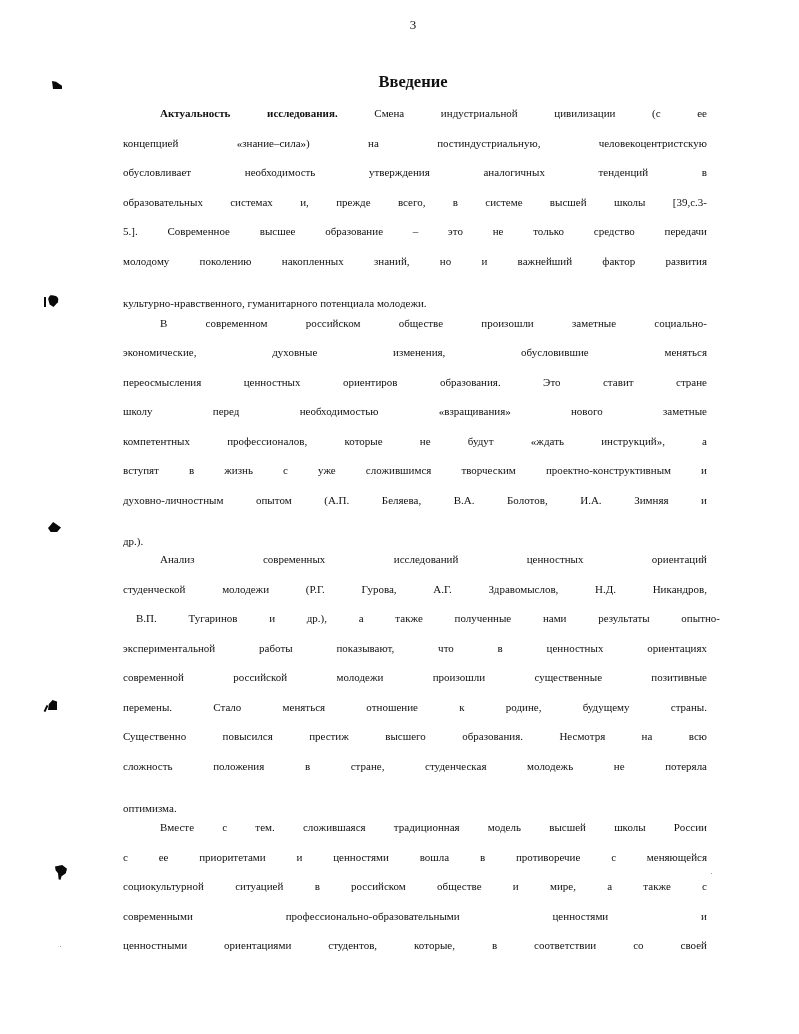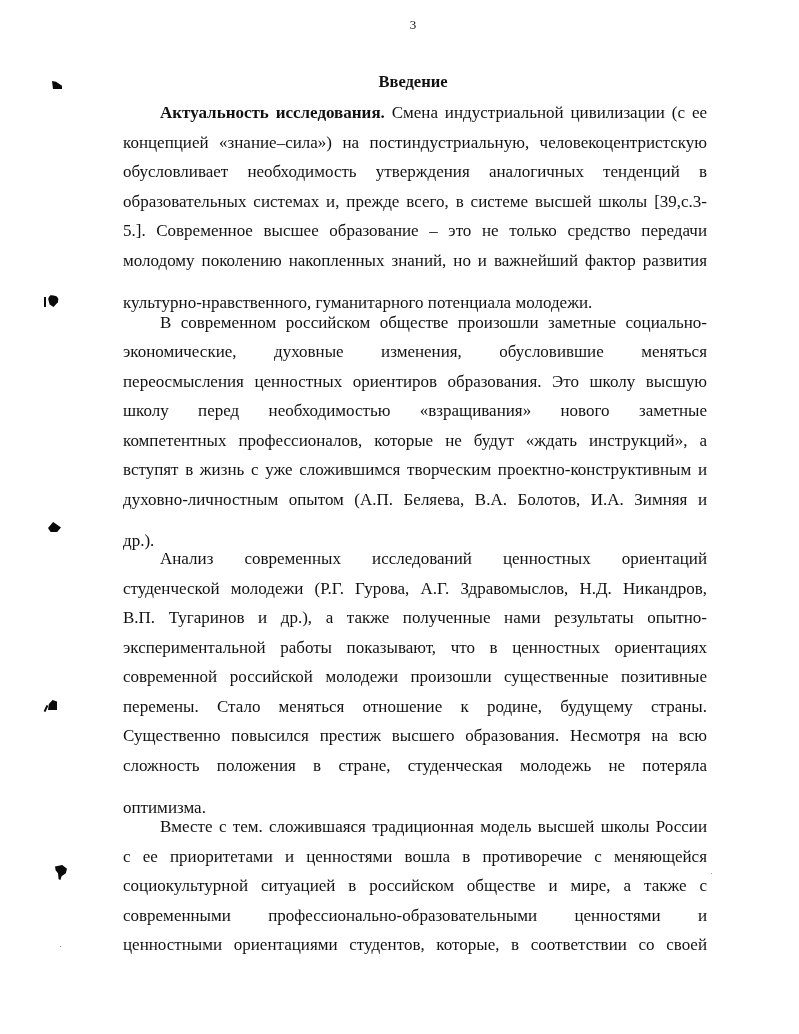--- a/index.html
+++ b/index.html
@@ -30,21 +30,21 @@
       width: 826px;
       text-align: center;
       font-size: 16.5px;
       font-weight: bold;
     }
     .line {
       position: absolute;
       left: 123px;
       width: 584px;
       height: 22px;
-      font-size: 17px;
+      font-size: 11px;
       line-height: 22px;
       white-space: nowrap;
       text-align: justify;
       text-align-last: justify;
     }
     .line.first {
       left: 160px;
       width: 547px;
     }
     .line.last {
@@ -77,32 +77,32 @@
   <div class="line" style="top:161px;">обусловливает необходимость утверждения аналогичных тенденций в</div>
   <div class="line" style="top:191px;">образовательных системах и, прежде всего, в системе высшей школы [39,с.3-</div>
   <div class="line" style="top:220px;">5.]. Современное высшее образование – это не только средство передачи</div>
   <div class="line" style="top:250px;">молодому поколению накопленных знаний, но и важнейший фактор развития</div>
   <div class="line last" style="top:280px;">культурно-нравственного, гуманитарного потенциала молодежи.</div>
 </div>
 
 <div>
   <div class="line first" style="top:312px;">В современном российском обществе произошли заметные социально-</div>
   <div class="line" style="top:341px;">экономические, духовные изменения, обусловившие меняться</div>
-  <div class="line" style="top:371px;">переосмысления ценностных ориентиров образования. Это школу высшую</div>
+  <div class="line" style="top:371px;">переосмысления ценностных ориентиров образования. Это ставит стране</div>
   <div class="line" style="top:400px;">школу перед необходимостью «взращивания» нового заметные</div>
   <div class="line" style="top:430px;">компетентных профессионалов, которые не будут «ждать инструкций», а</div>
   <div class="line" style="top:459px;">вступят в жизнь с уже сложившимся творческим проектно-конструктивным и</div>
   <div class="line" style="top:489px;">духовно-личностным опытом (А.П. Беляева, В.А. Болотов, И.А. Зимняя и</div>
   <div class="line last" style="top:518px;">др.).</div>
 </div>
 
 <div>
   <div class="line first" style="top:548px;">Анализ современных исследований ценностных ориентаций</div>
   <div class="line" style="top:578px;">студенческой молодежи (Р.Г. Гурова, А.Г. Здравомыслов, Н.Д. Никандров,</div>
-  <div class="line" style="top:607px;">В.П. Тугаринов и др.), а также полученные нами результаты опытно-</div>
+  <div class="line" style="top:607px;margin-left:13px;">В.П. Тугаринов и др.), а также полученные нами результаты опытно-</div>
   <div class="line" style="top:637px;">экспериментальной работы показывают, что в ценностных ориентациях</div>
   <div class="line" style="top:666px;">современной российской молодежи произошли существенные позитивные</div>
   <div class="line" style="top:696px;">перемены. Стало меняться отношение к родине, будущему страны.</div>
   <div class="line" style="top:725px;">Существенно повысился престиж высшего образования. Несмотря на всю</div>
   <div class="line" style="top:755px;">сложность положения в стране, студенческая молодежь не потеряла</div>
   <div class="line last" style="top:785px;">оптимизма.</div>
 </div>
 
 <div>
   <div class="line first" style="top:816px;">Вместе с тем. сложившаяся традиционная модель высшей школы России</div>

